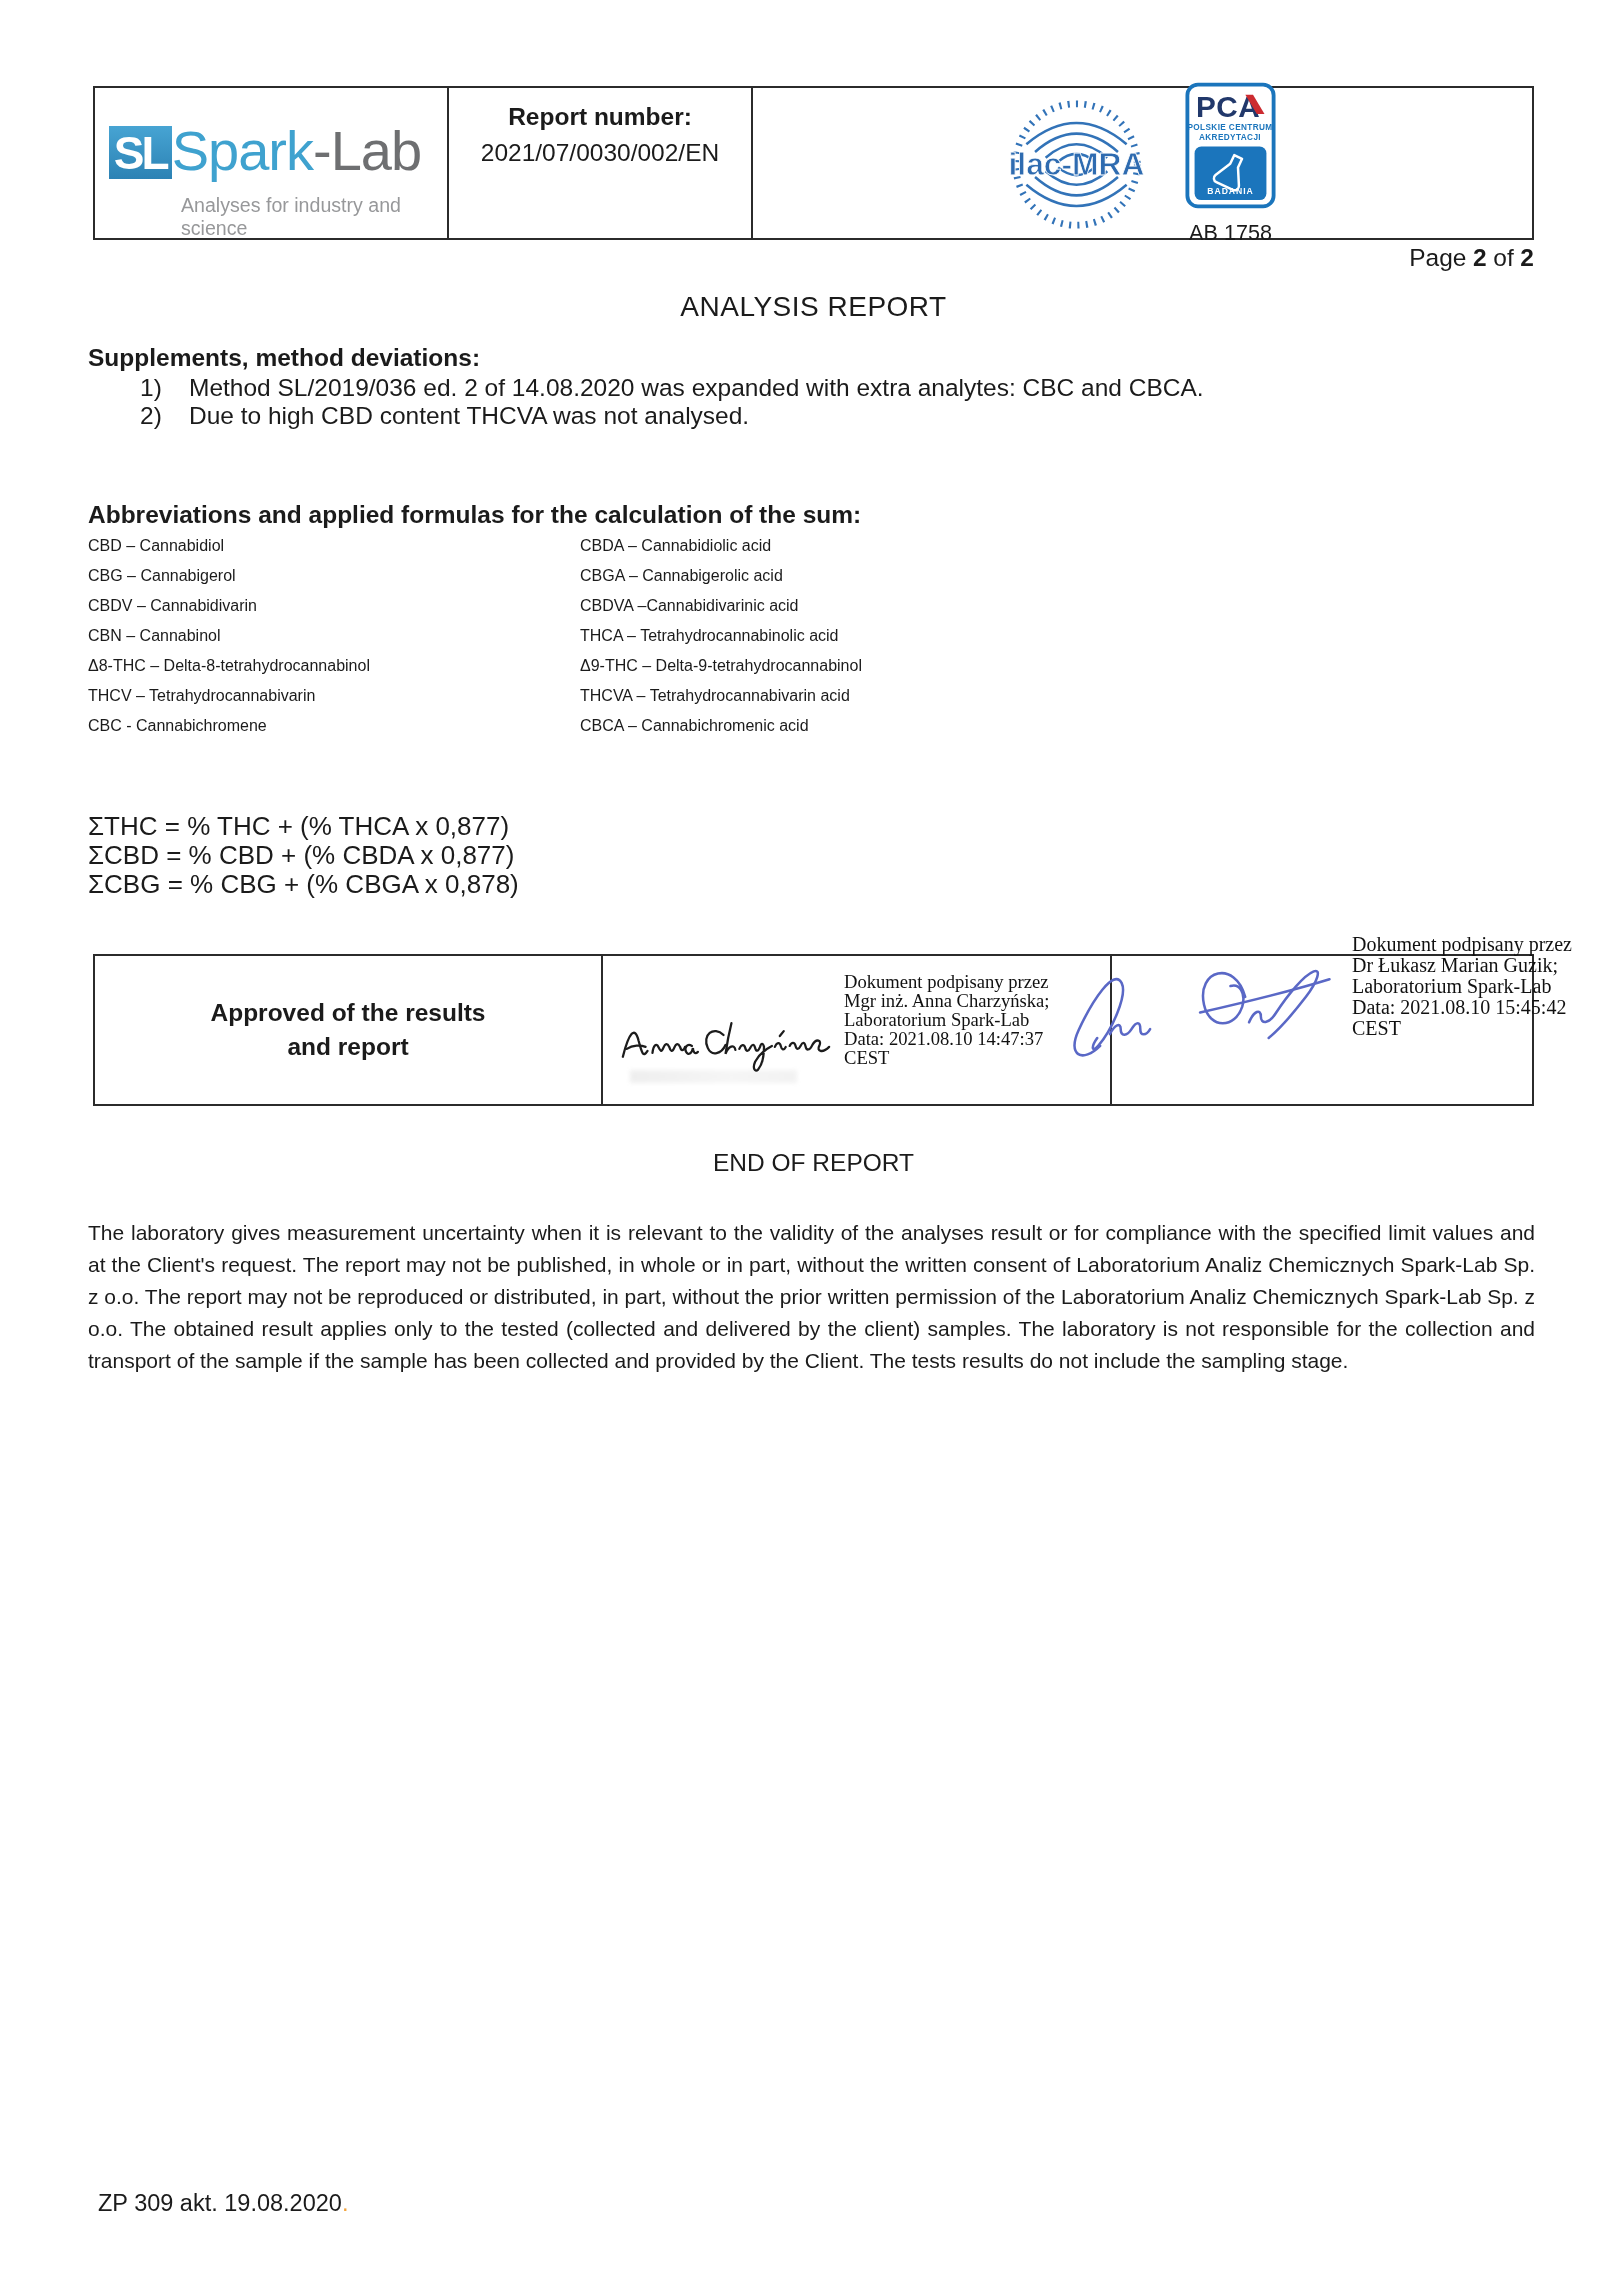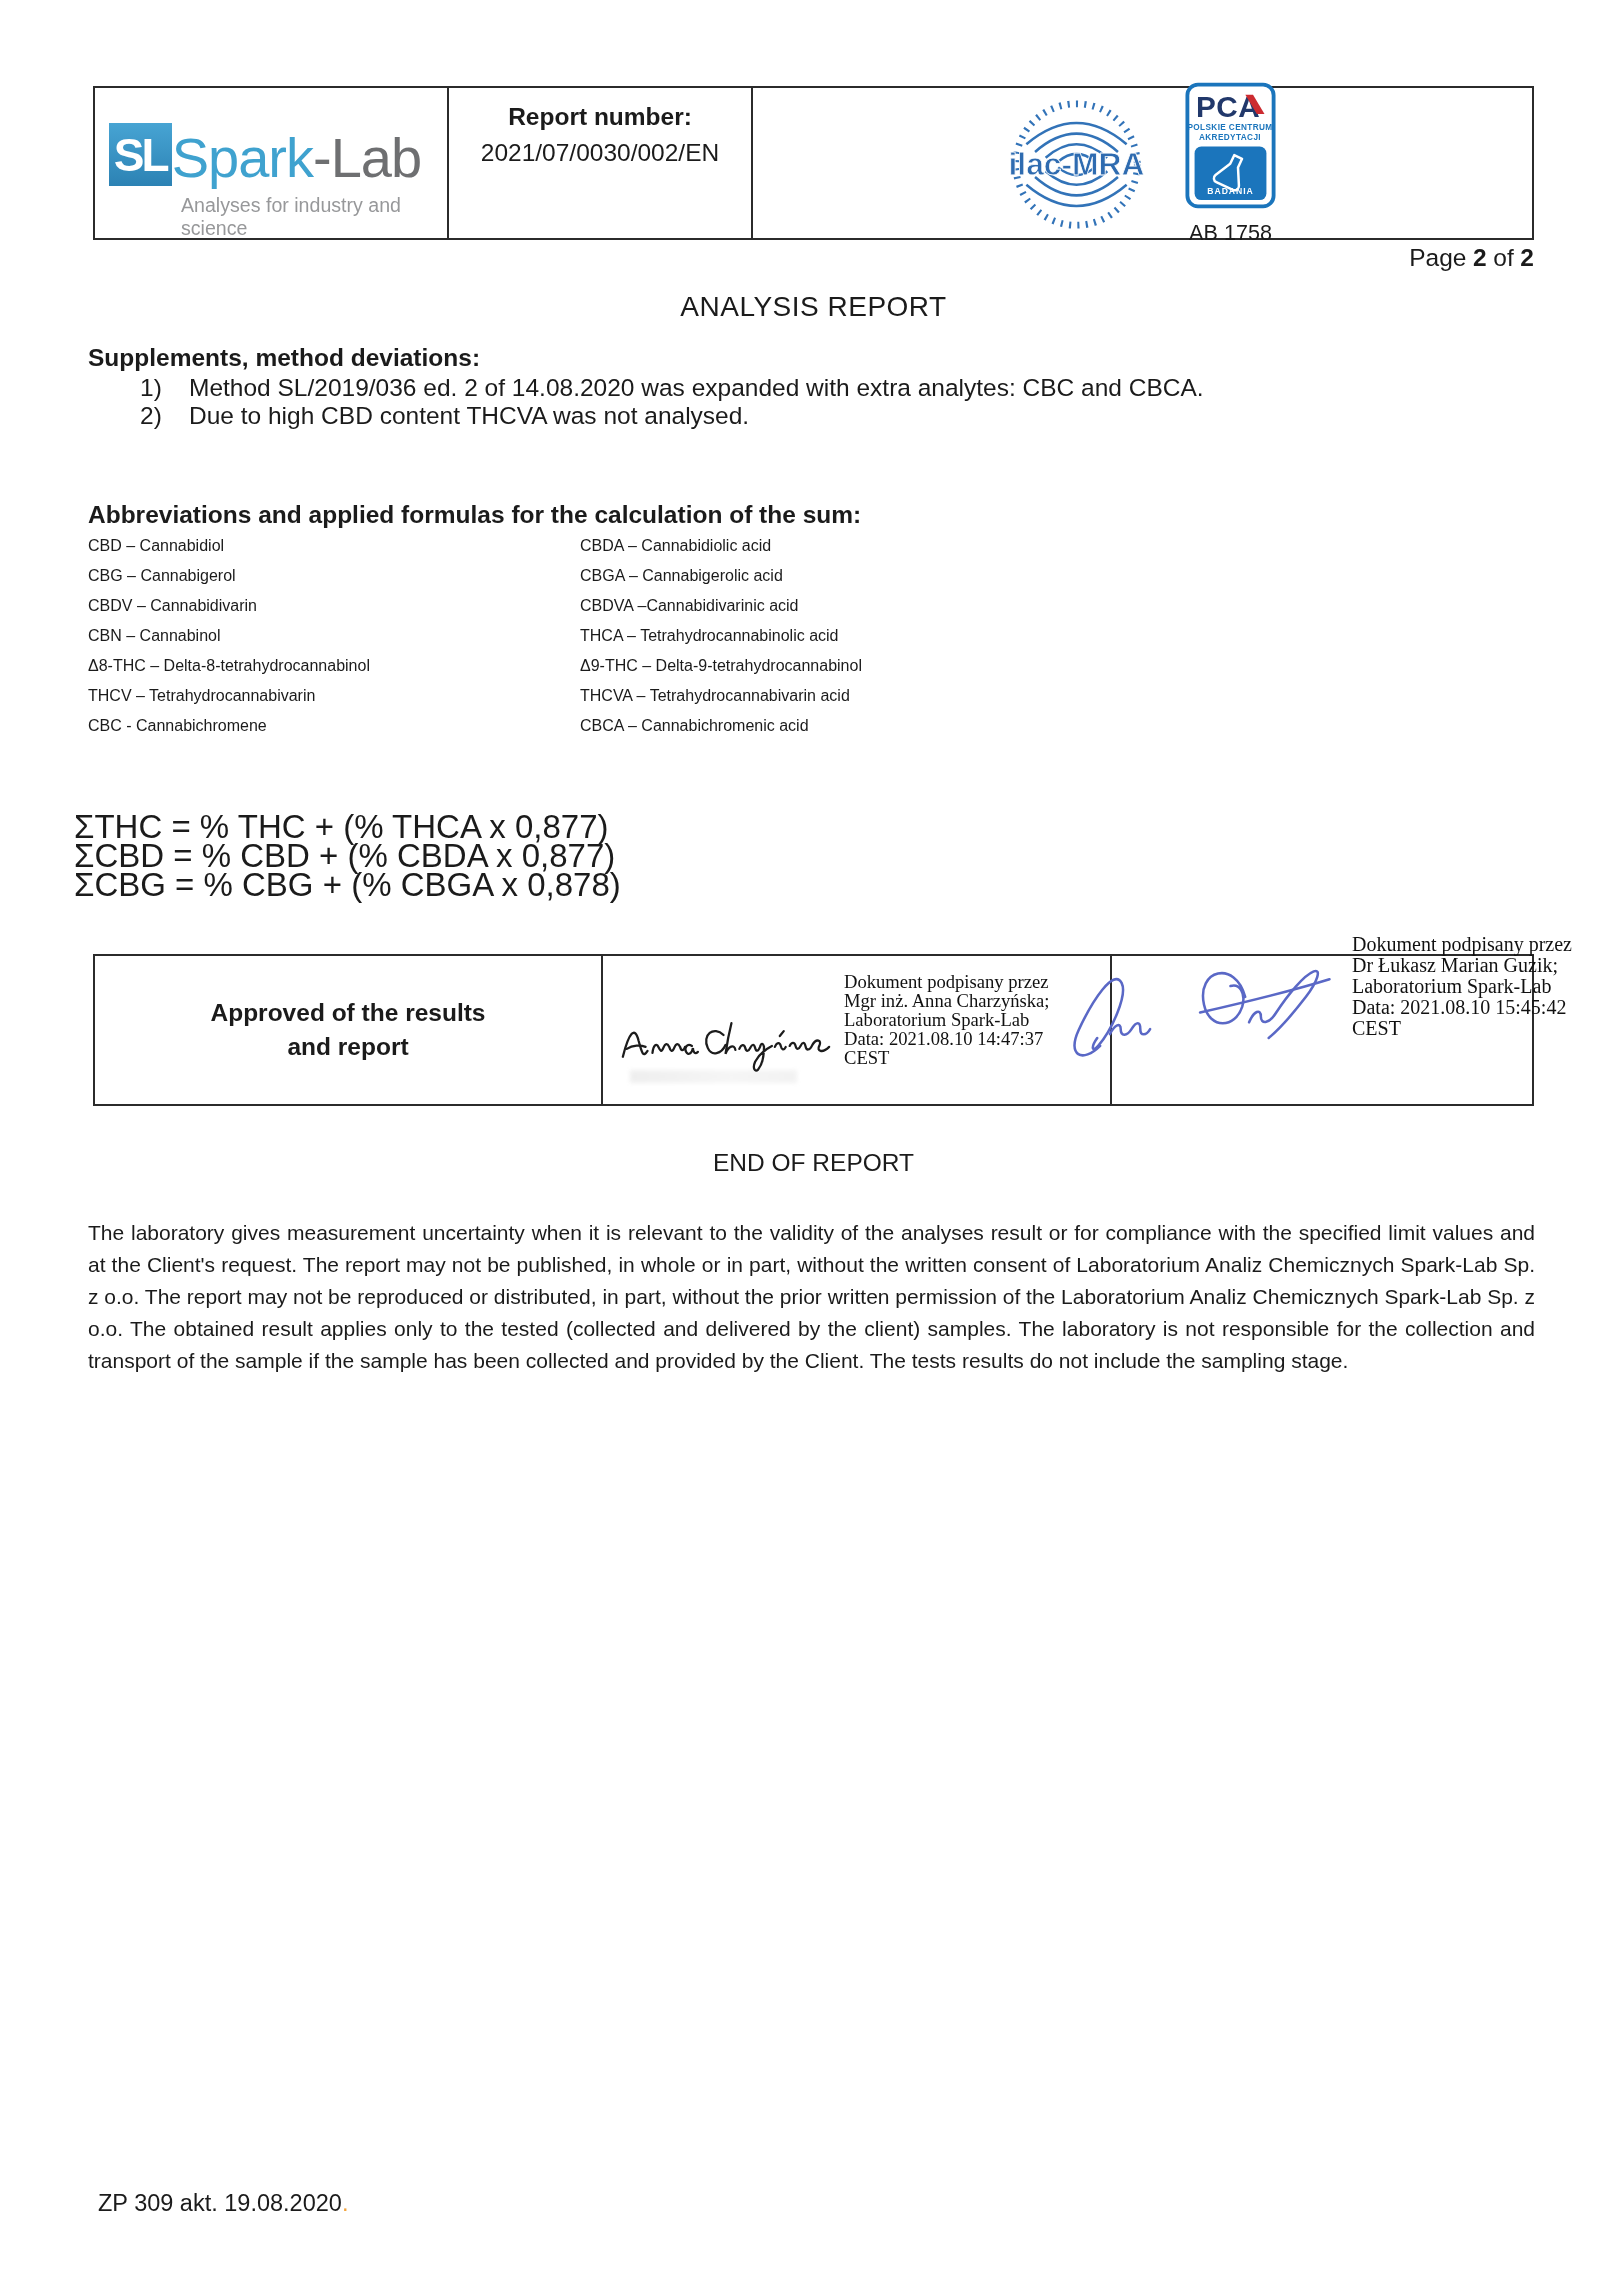--- a/index.html
+++ b/index.html
@@ -14,21 +14,21 @@
   .cell-contact{width:367px;border-right:2px solid #2b2b2b;padding:6.9px 0 0 13.7px;
                 font-size:24.5px;line-height:36px;}
   .cell-report{width:304px;border-right:2px solid #2b2b2b;text-align:center;
                padding-top:10.8px;font-size:24.5px;line-height:36px;}
   .cell-certs{flex:1;display:flex;align-items:center;justify-content:center;gap:41px;padding-top:2px;}
   .link{color:#0000d4;text-decoration:underline;}
   .bold{font-weight:bold;}
 
   
   .sl-row{position:absolute;left:13.7px;top:35px;display:flex;align-items:flex-end;}
-  .sl-box{width:63px;height:63px;background:linear-gradient(#47a4d3,#2c82b4);
+  .sl-box{width:63px;height:53px;background:linear-gradient(#47a4d3,#2c82b4);
           color:#fff;font-size:46px;font-weight:bold;display:flex;align-items:center;
           justify-content:center;letter-spacing:-2.9px;}
   .brand{font-size:56px;line-height:56px;color:#3fa2cf;margin-left:0;letter-spacing:-1px;}
   .brand-lab{color:#6e6f71;}
   .tagline{position:absolute;left:86px;top:106px;color:#97989a;font-size:19.6px;}
 
   
   .pca-wrap{text-align:center;}
   .ab-number{font-size:21.6px;color:#1b1b1b;margin-top:7px;}
 
@@ -47,21 +47,21 @@
   .sup-row{display:flex;line-height:28px;}
   .sup-num{width:49px;margin-left:52px;flex:none;}
 
   
   .abbrev-h{position:absolute;left:88px;top:501px;font-size:24.5px;font-weight:bold;}
   .abbrev-cols{position:absolute;left:88px;top:531px;display:flex;font-size:16px;}
   .abbrev-col1{width:492px;}
   .abbrev-col1 div,.abbrev-col2 div{line-height:30px;}
 
   
-  .formulas{position:absolute;left:74px;top:812px;font-size:33px;}
+  .formulas{position:absolute;left:88px;top:812px;font-size:26px;}
   .formulas div{line-height:29px;}
 
   
   .approval-table{position:absolute;left:93px;top:954px;width:1441px;height:152px;
                   border:2px solid #2b2b2b;border-bottom-width:2.9px;display:flex;box-sizing:border-box;}
   .a-cell{box-sizing:border-box;height:100%;position:relative;}
   .a-cell1{width:508px;border-right:2px solid #2b2b2b;display:flex;flex-direction:column;
            align-items:center;justify-content:center;font-size:24.5px;font-weight:bold;line-height:34px;}
   .a-cell2{width:509px;border-right:2px solid #2b2b2b;}
   .a-cell3{flex:1;}

